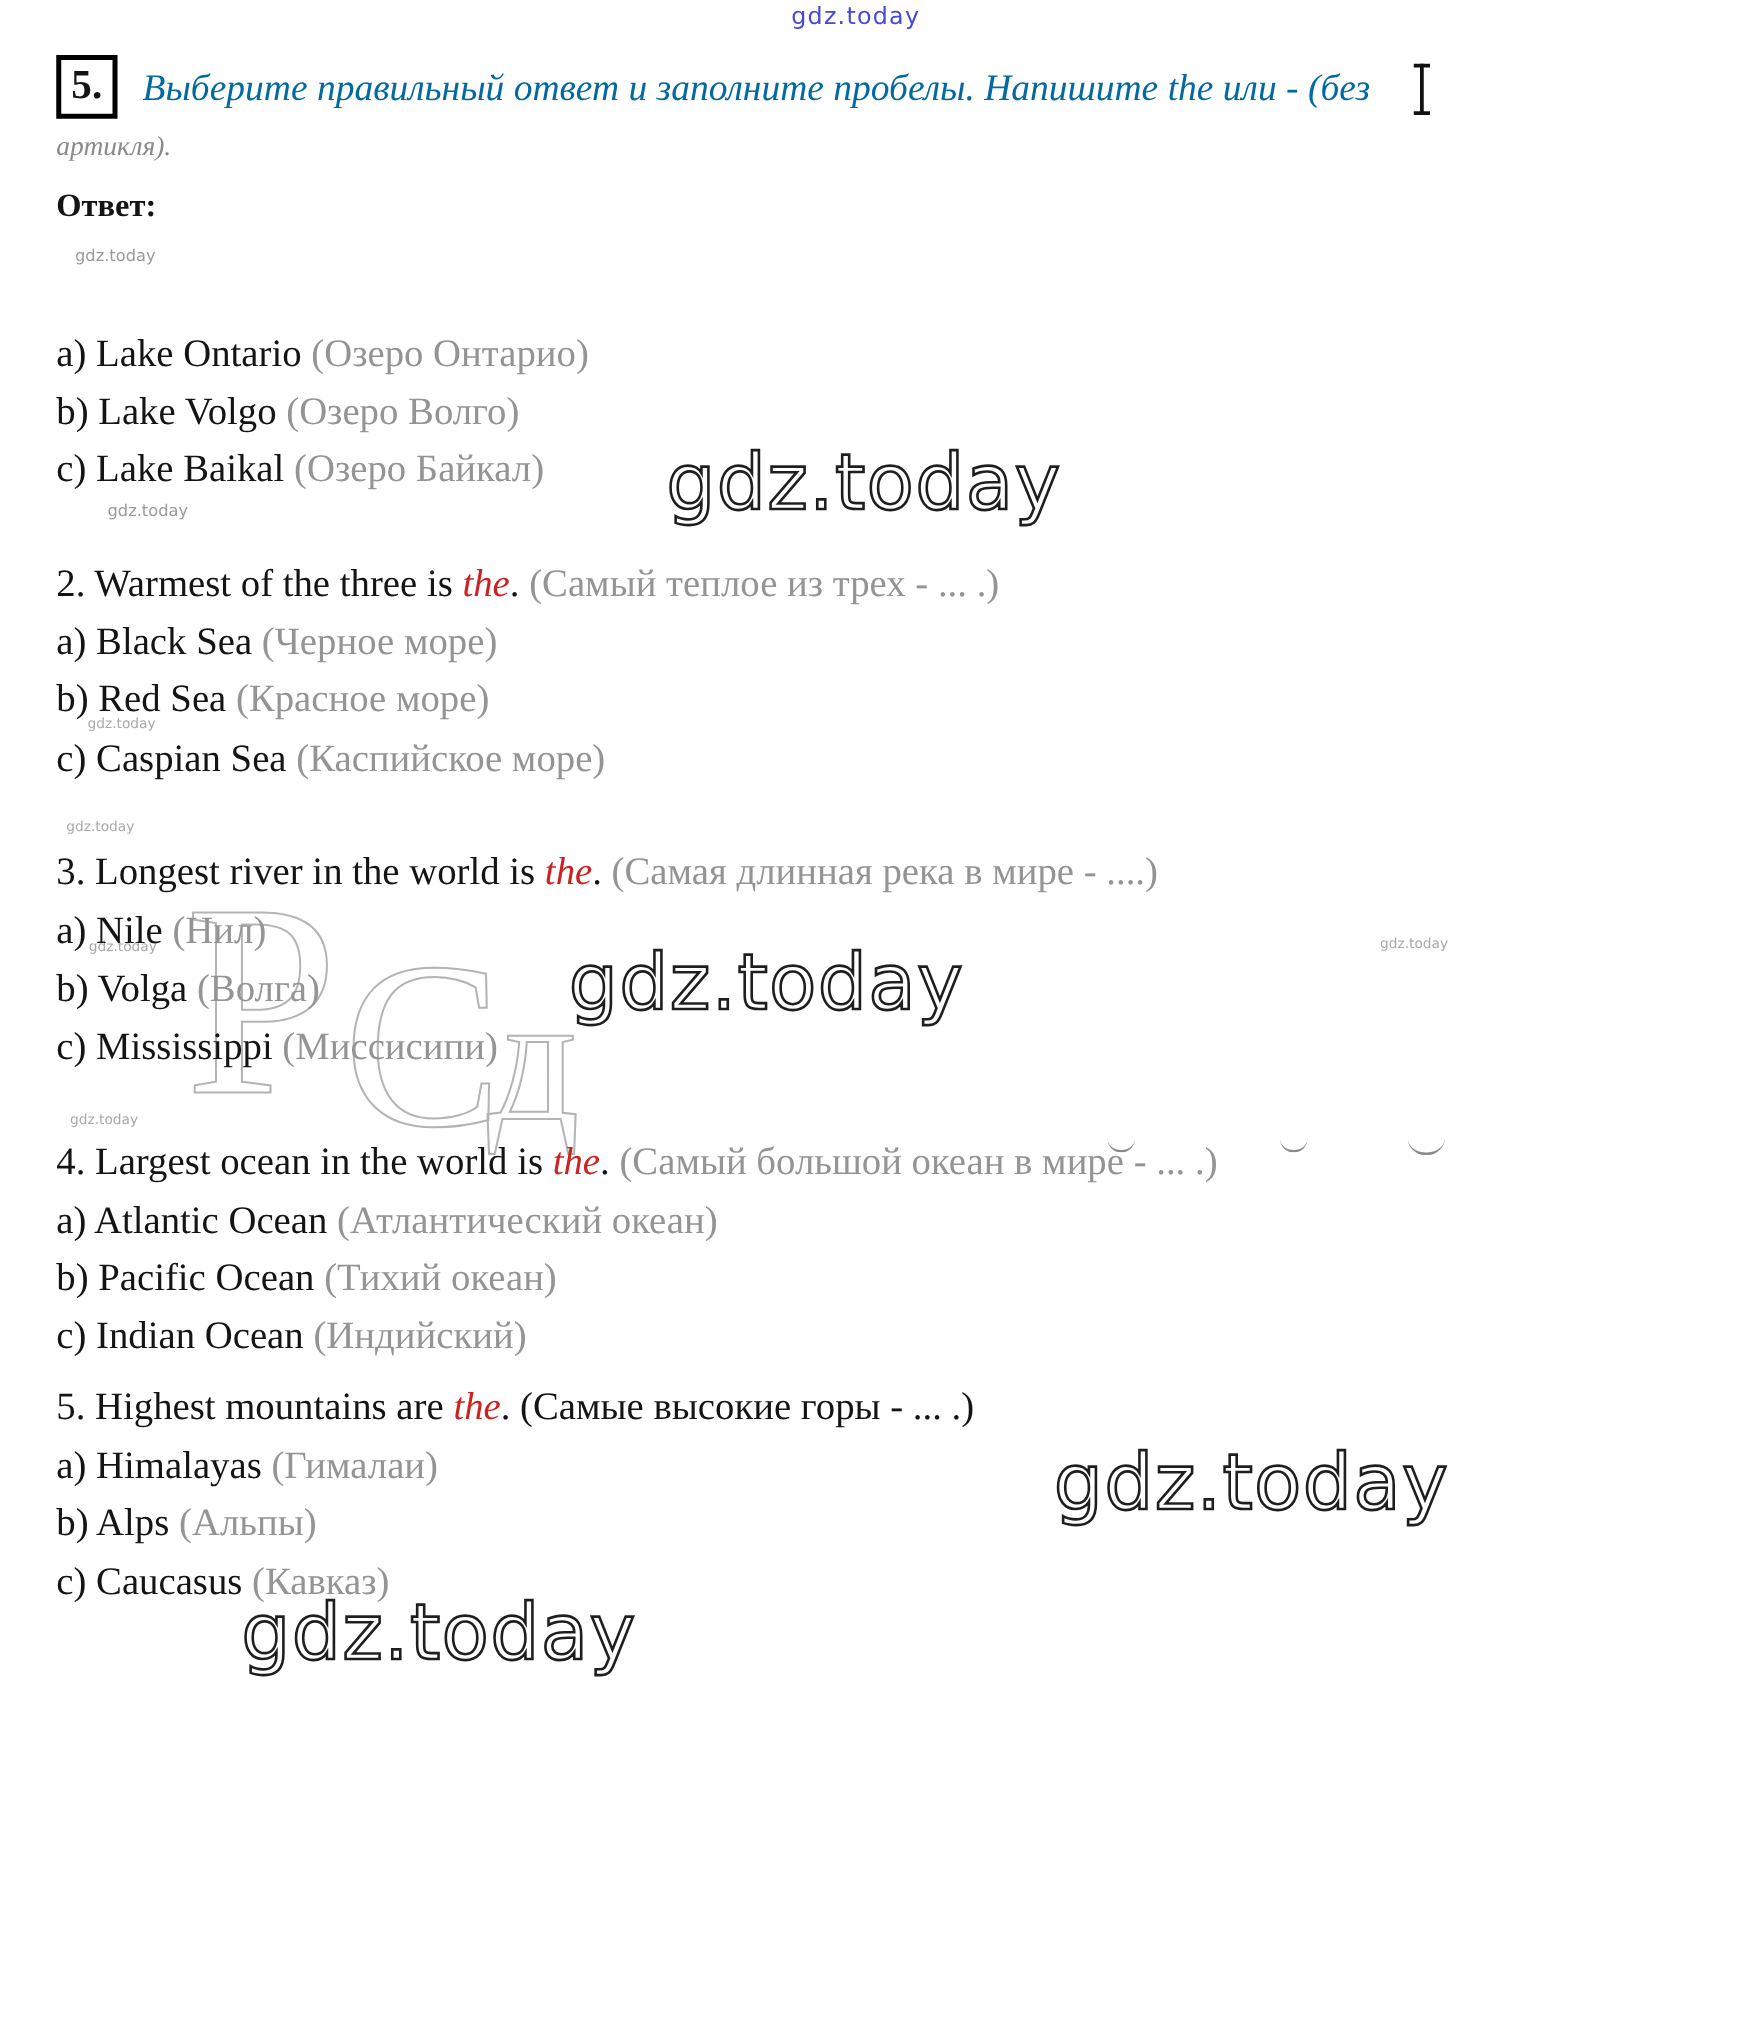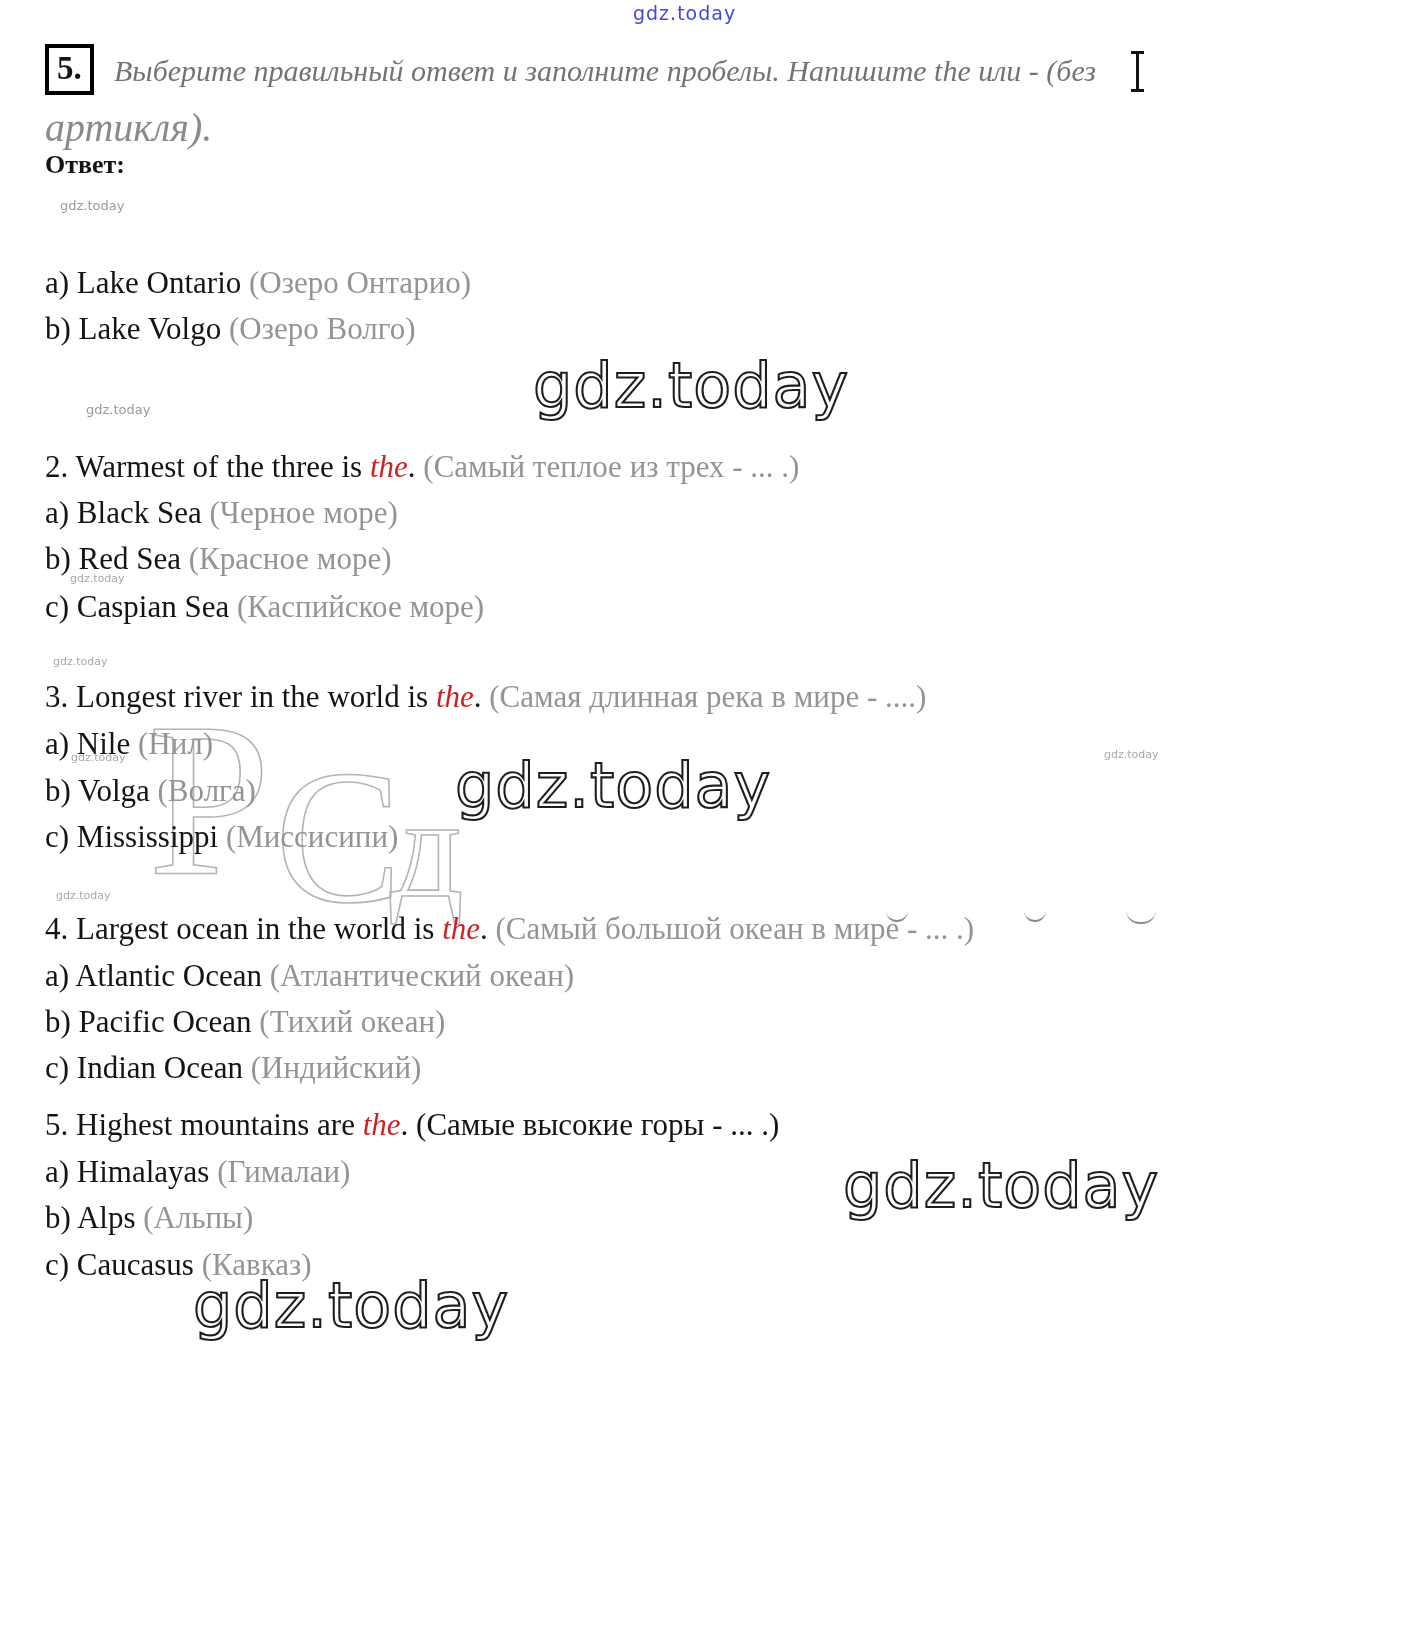--- a/index.html
+++ b/index.html
@@ -11,22 +11,22 @@
   .ru{color:#949494;}
   .ru-dark{color:#141414;}
   .art{color:#cc2222;font-style:italic;}
   .tail{color:#141414;}
 
   
   .task-box{
     position:absolute;left:45px;top:44px;border:4px solid #000;
     font-weight:bold;font-size:33px;line-height:1;padding:4px 8px 6px 8px;z-index:6;background:#fff;
   }
-  .instr1{position:absolute;left:114px;top:54px;font-size:30px;font-style:italic;color:#737373;white-space:nowrap;z-index:5;text-align:center;}
-  .instr2{position:absolute;left:45px;top:104px;font-size:40px;font-style:italic;color:#8a8a8a;z-index:5;}
+  .instr1{position:absolute;left:114px;top:54px;font-size:30px;font-style:italic;color:#0369a1;white-space:nowrap;z-index:5;text-align:center;}
+  .instr2{position:absolute;left:45px;top:104px;font-size:22px;font-style:italic;color:#8a8a8a;z-index:5;}
   .answer-heading{position:absolute;left:45px;top:150px;font-size:26px;font-weight:bold;z-index:5;}
 
   
   .cursor{position:absolute;left:1130px;top:51px;width:15px;height:41px;z-index:7;}
   .cursor .v{position:absolute;left:6px;top:0;width:3px;height:41px;background:#111;}
   .cursor .t{position:absolute;left:1px;top:0;width:13px;height:3px;background:#111;}
   .cursor .b{position:absolute;left:1px;top:38px;width:13px;height:3px;background:#111;}
 
   
   .wm-blue{position:absolute;left:633px;top:2px;font-size:19px;color:#4747d8;
@@ -89,20 +89,25 @@
   <div class="line" style="top:265px">
     <span>a)</span>
     <span>Lake Ontario</span>
     <span class="ru">(Озеро Онтарио)</span>
   </div>
   <div class="line" style="top:311px">
     <span>b)</span>
     <span>Lake Volgo</span>
     <span class="ru">(Озеро Волго)</span>
   </div>
+  <div class="line" style="top:357px">
+    <span>c)</span>
+    <span>Lake Baikal</span>
+    <span class="ru">(Озеро Байкал)</span>
+  </div>
 
   <div class="line" style="top:449px">
     <span>2.</span>
     <span>Warmest of the three is</span>
     <span class="art">the</span><span class="tail">.</span>
     <span class="ru">(Самый теплое из трех - ... .)</span>
   </div>
   <div class="line" style="top:495px">
     <span>a)</span>
     <span>Black Sea</span>

